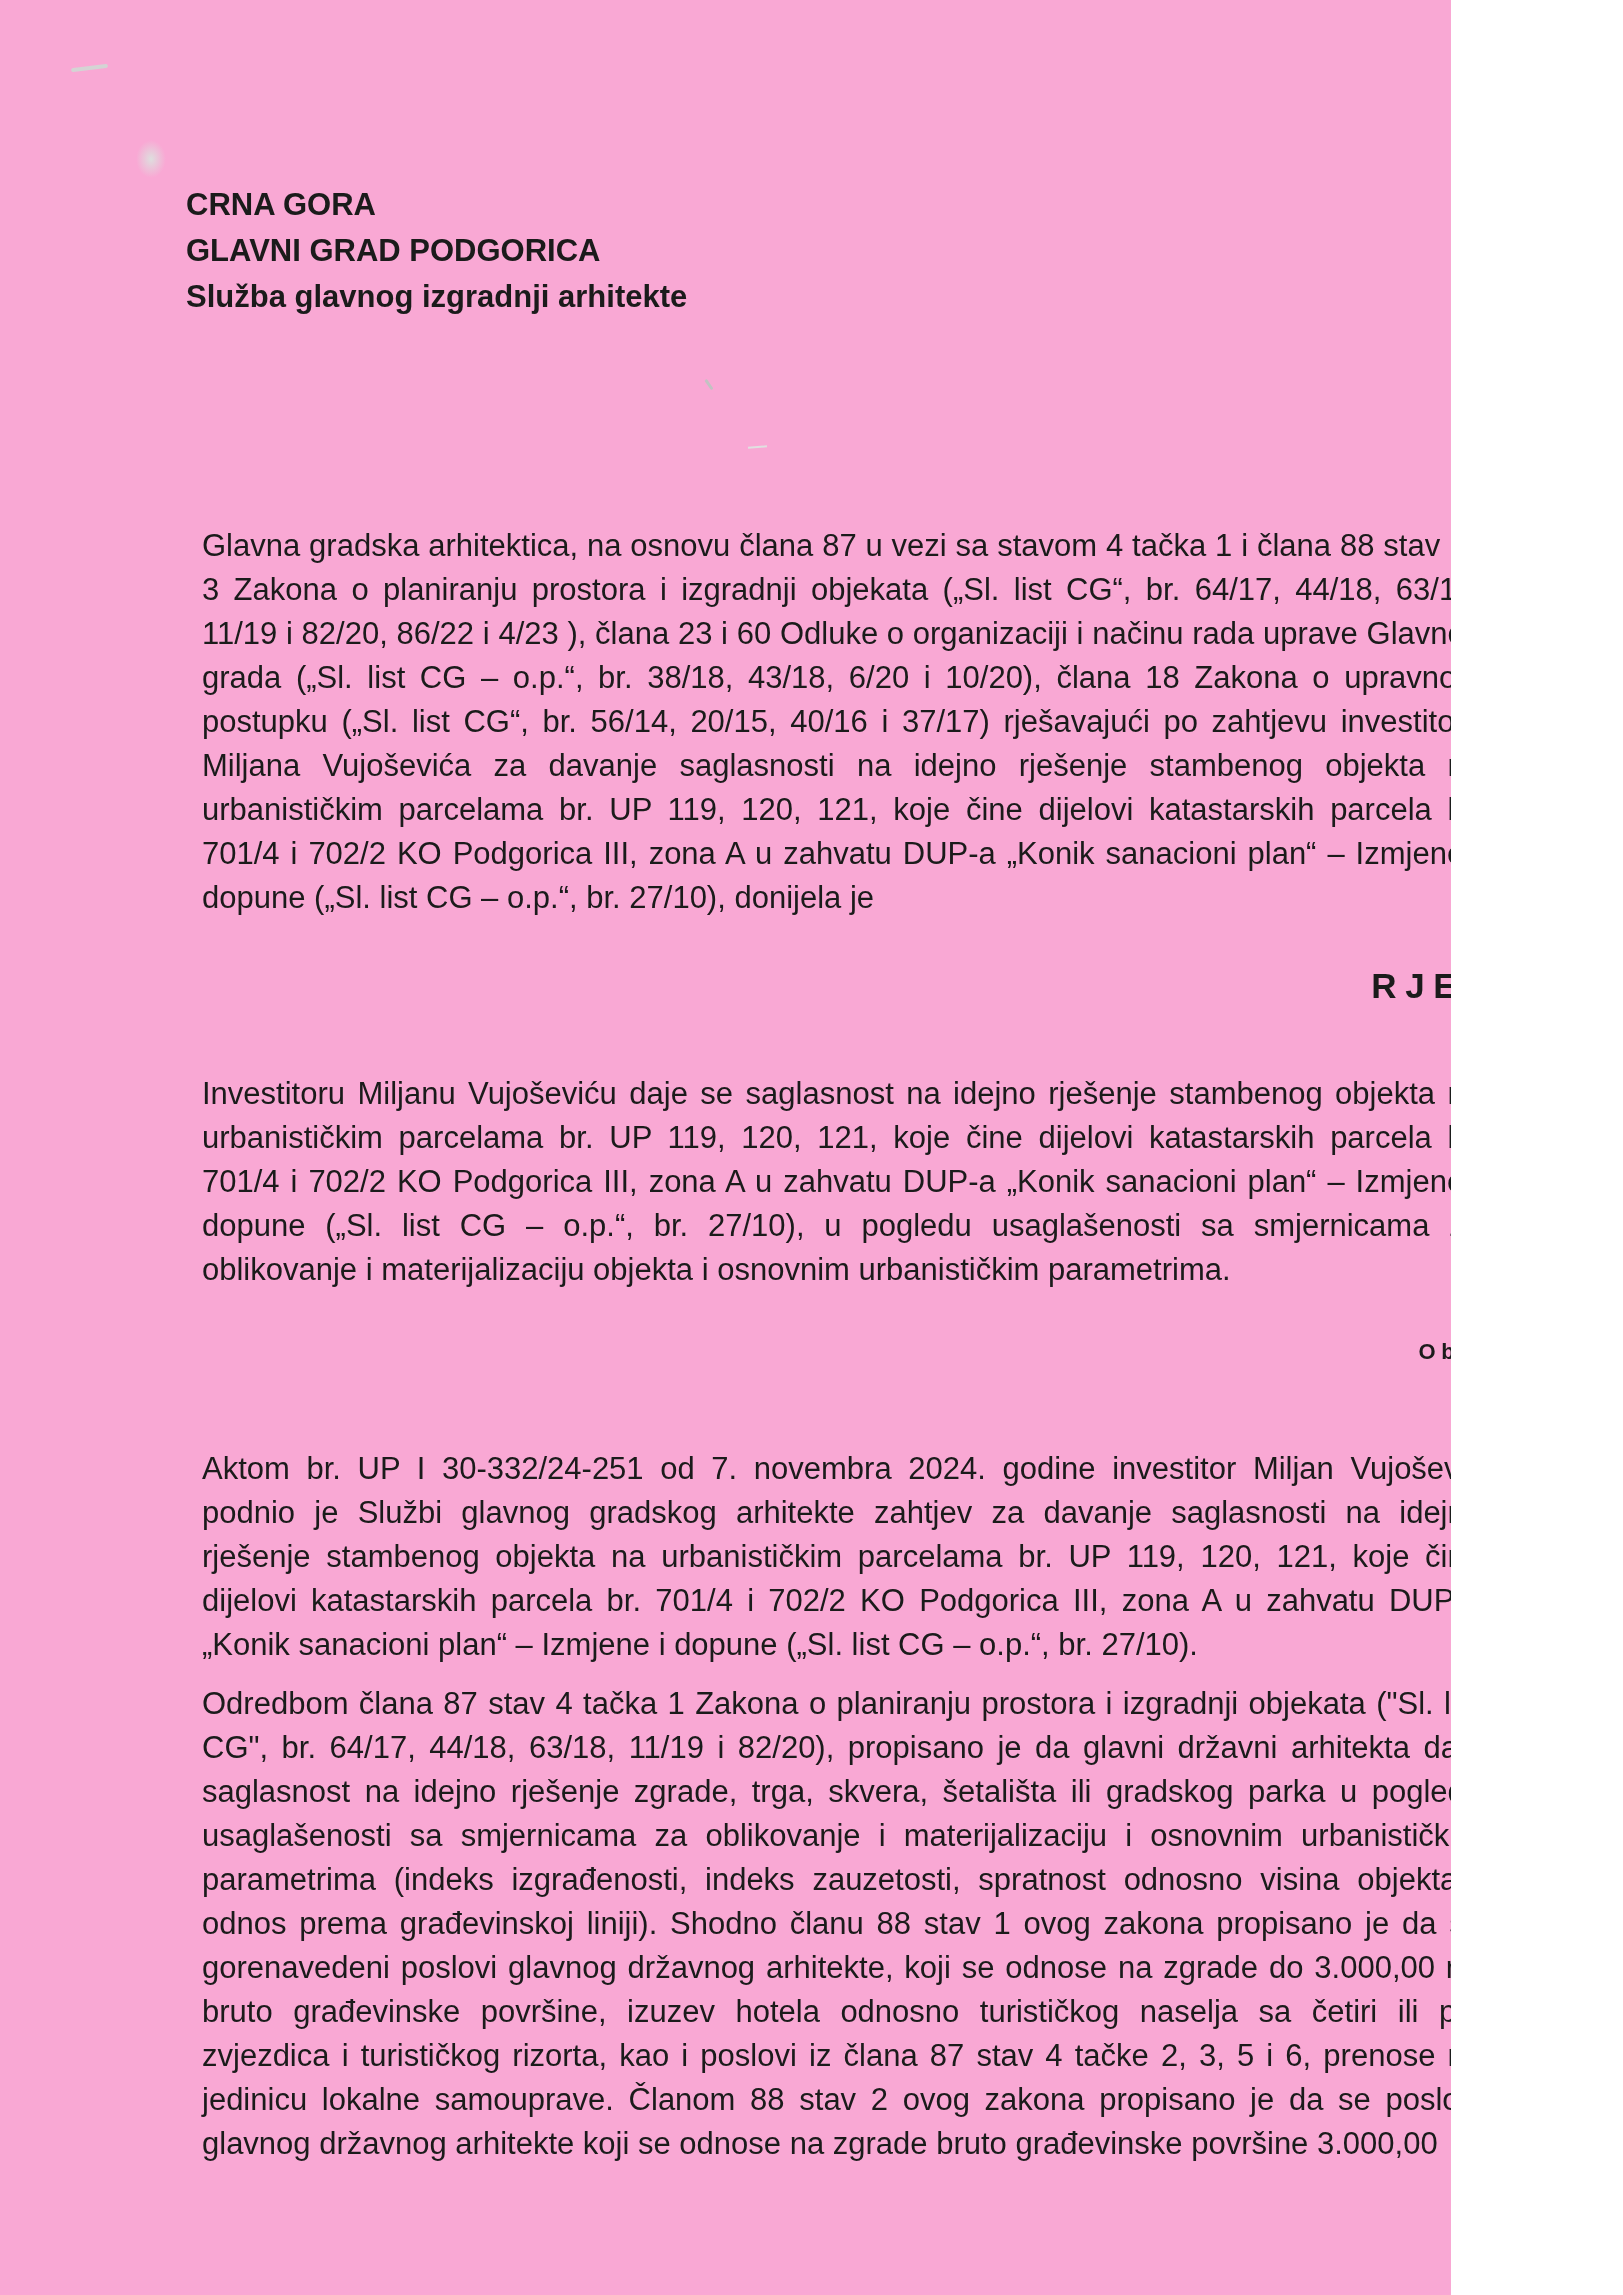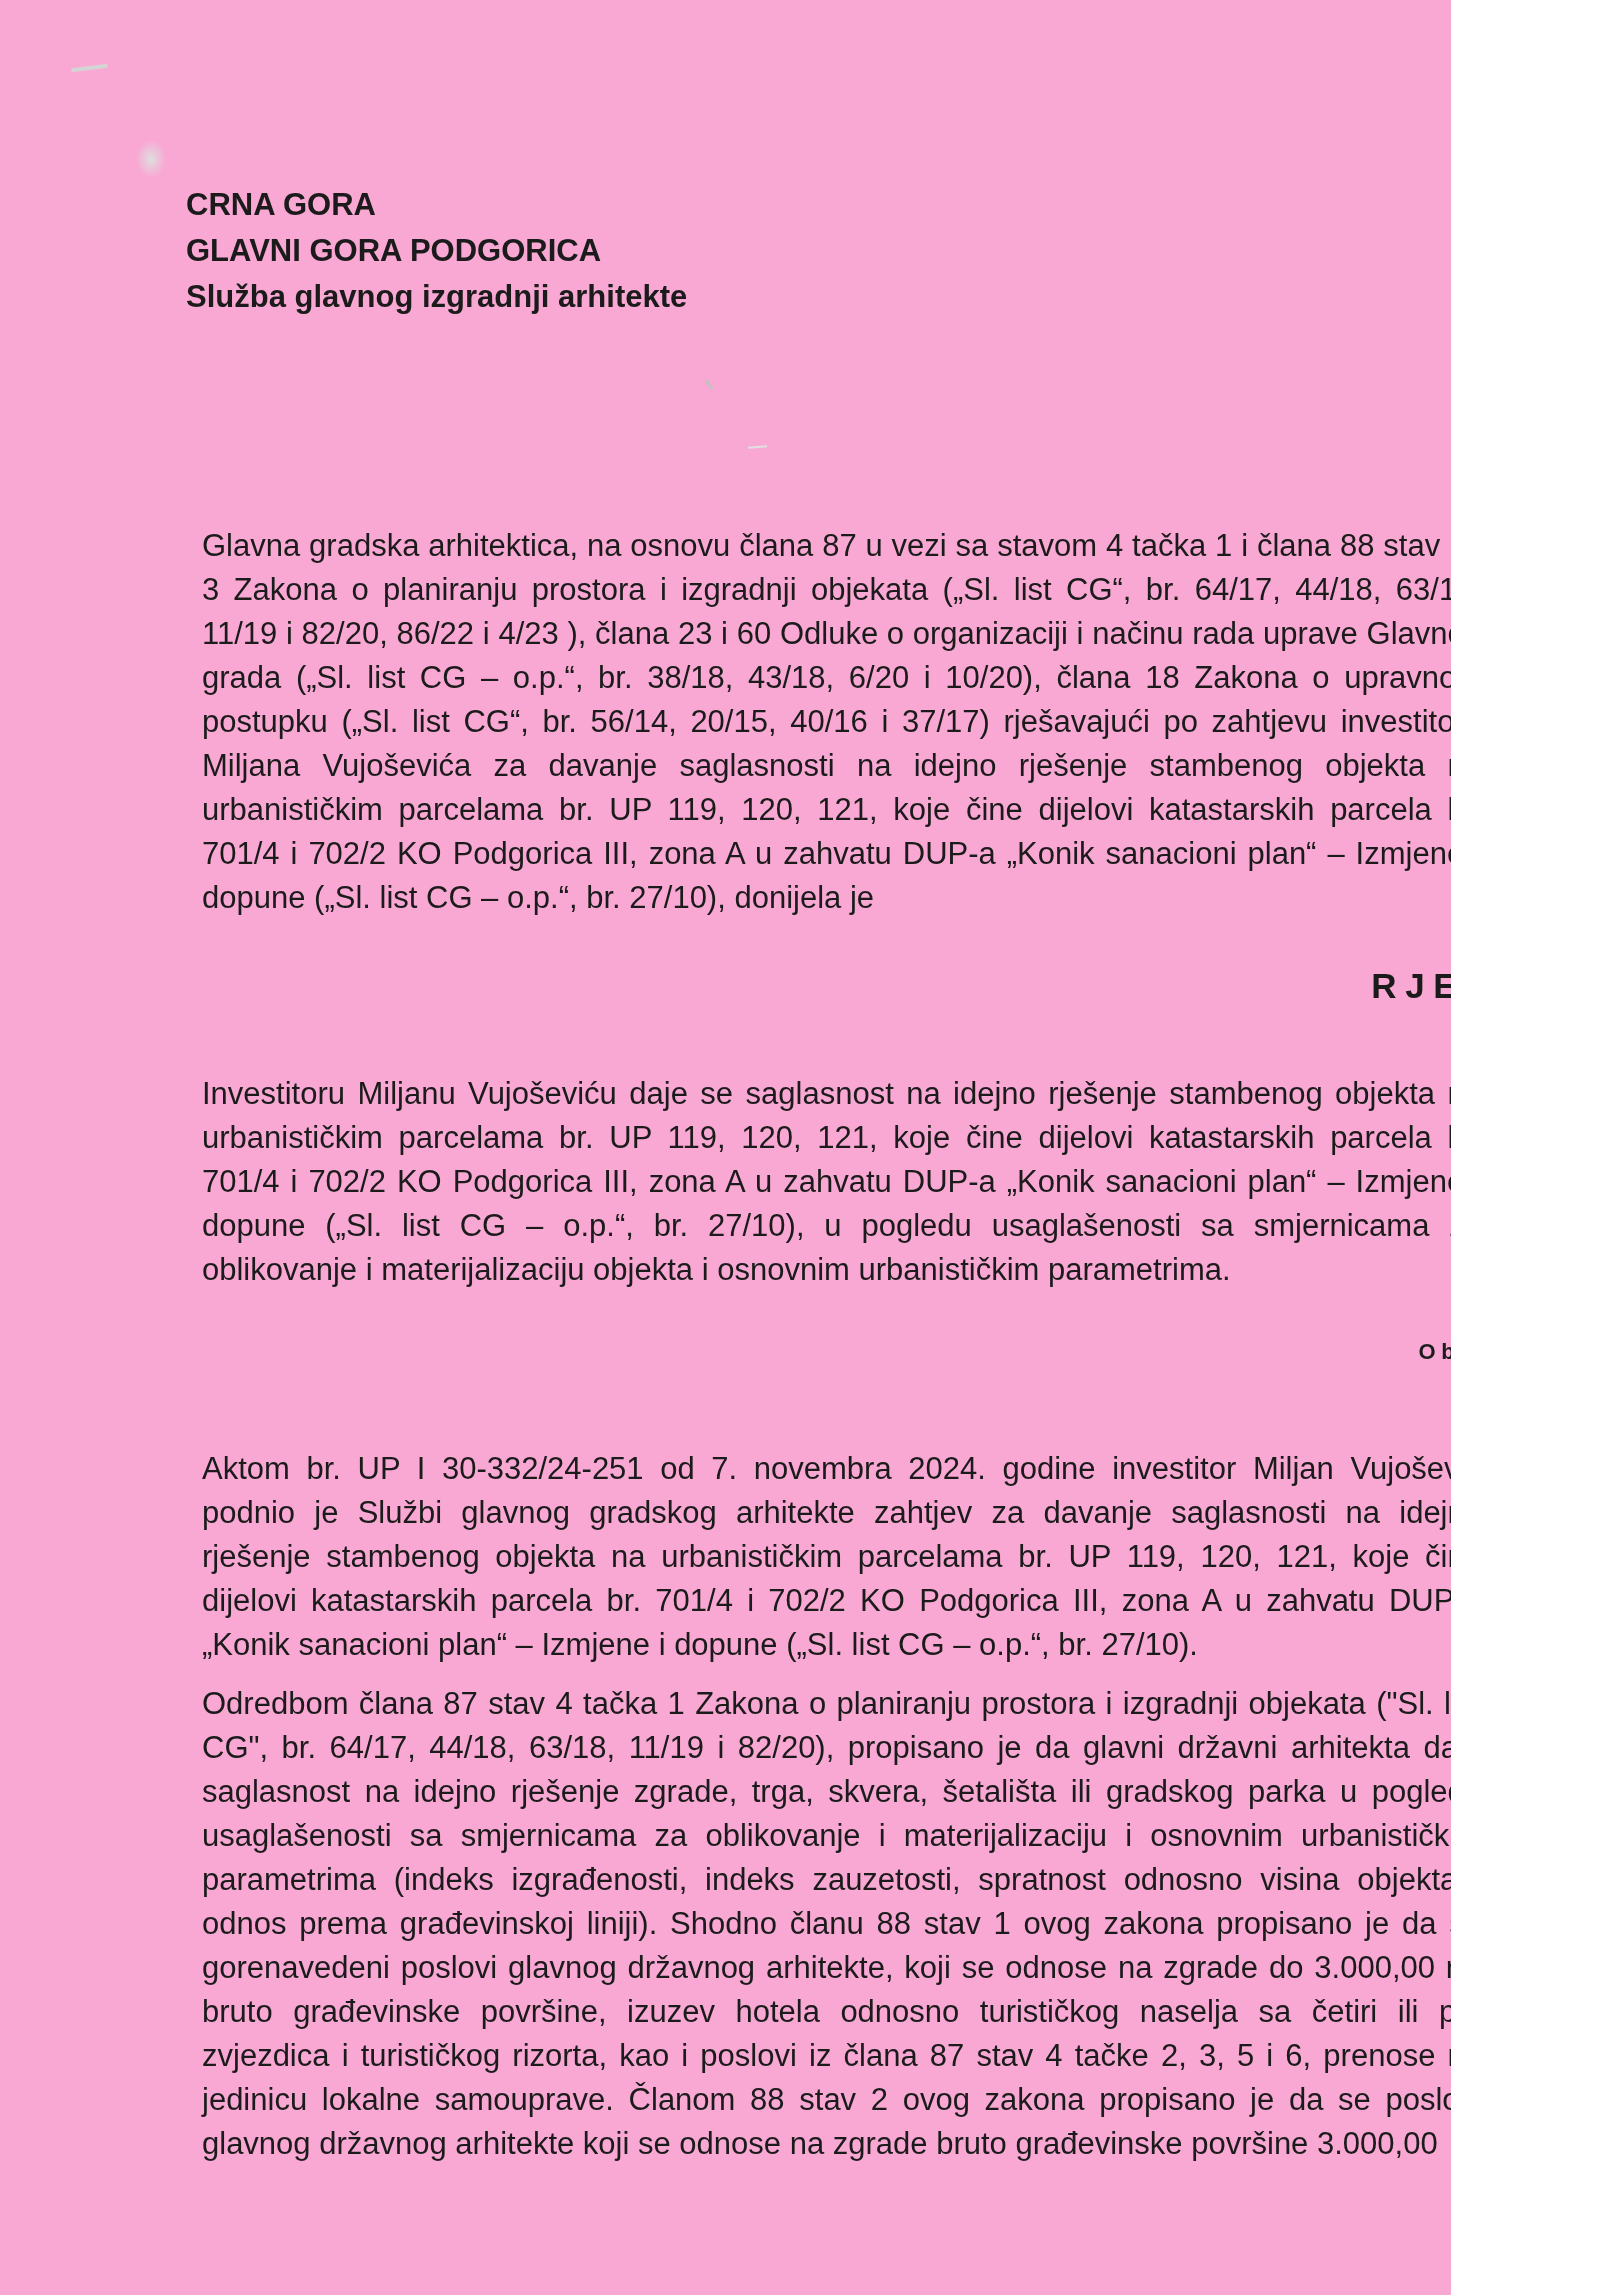--- a/index.html
+++ b/index.html
@@ -95,21 +95,21 @@
 
 <div class="page">
 
   <div class="artifact artifact-1"></div>
   <div class="artifact artifact-2"></div>
   <div class="artifact artifact-3"></div>
   <div class="artifact artifact-4"></div>
 
   <div class="letterhead">
     <div>CRNA GORA</div>
-    <div>GLAVNI GORA PODGORICA</div>
+    <div>GLAVNI GRAD PODGORICA</div>
     <div>Služba glavnog izgradnji arhitekte</div>
   </div>
 
   <div class="meta">
   </div>
 
   <p class="par" id="par-intro">Glavna gradska arhitektica, na osnovu člana 87 u vezi sa stavom 4 tačka 1 i člana 88 stav 1 i 3 Zakona o planiranju prostora i izgradnji objekata („Sl. list CG“, br. 64/17, 44/18, 63/18, 11/19 i 82/20, 86/22 i 4/23 ), člana 23 i 60 Odluke o organizaciji i načinu rada uprave Glavnog grada („Sl. list CG – o.p.“, br. 38/18, 43/18, 6/20 i 10/20), člana 18 Zakona o upravnom postupku („Sl. list CG“, br. 56/14, 20/15, 40/16 i 37/17) rješavajući po zahtjevu investitora Miljana Vujoševića za davanje saglasnosti na idejno rješenje stambenog objekta na urbanističkim parcelama br. UP 119, 120, 121, koje čine dijelovi katastarskih parcela br. 701/4 i 702/2 KO Podgorica III, zona A u zahvatu DUP-a „Konik sanacioni plan“ – Izmjene i dopune („Sl. list CG – o.p.“, br. 27/10), donijela je</p>
 
   <h1 class="doc-heading" id="heading-rjesenje">RJEŠENJE</h1>
 

